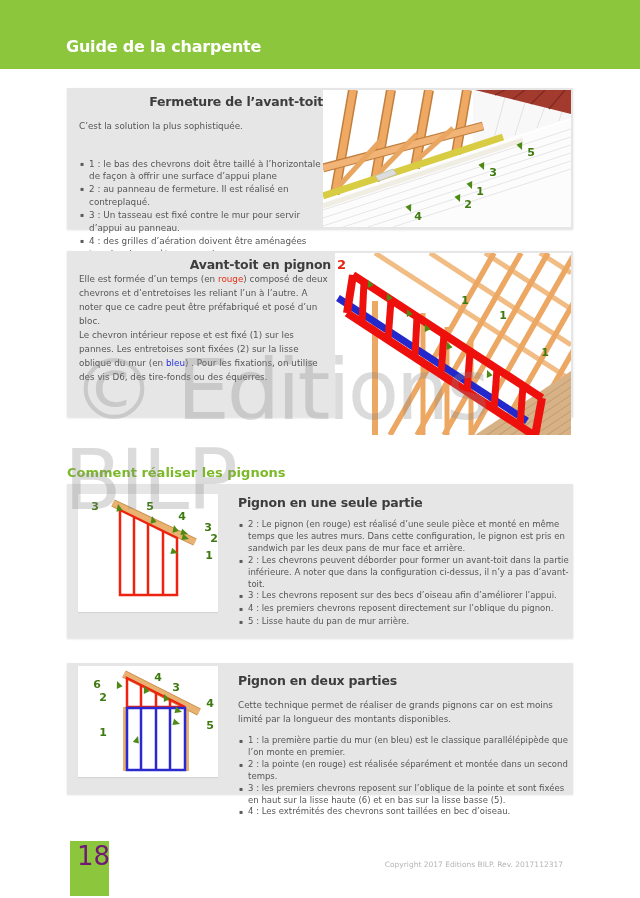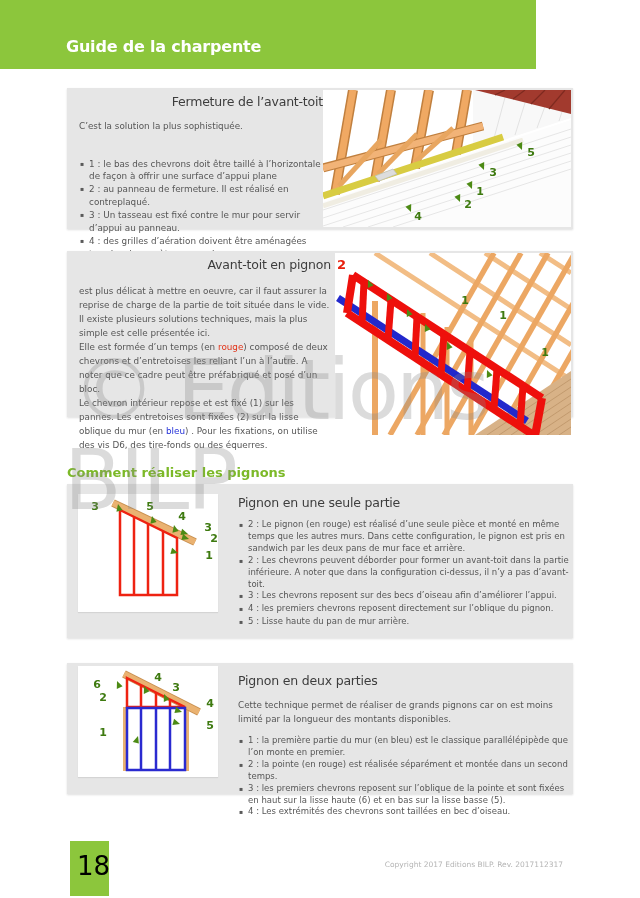--- a/index.html
+++ b/index.html
@@ -1,34 +1,34 @@
 <!DOCTYPE html>
 <html><head>
 <meta charset="utf-8">
 <style>
   html,body{margin:0;padding:0}
   body{background:#ffffff}
   .page{position:relative;width:640px;height:898px;background:#fff;overflow:hidden;
         font-family:"DejaVu Sans",sans-serif;}
   
-  .topbar{position:absolute;left:0;top:0;width:536px;height:69px;background:#8CC63C}
+  .topbar{position:absolute;left:0;top:0;width:640px;height:69px;background:#8CC63C}
   .topbar h1{position:absolute;left:66px;top:37px;margin:0;font-size:16px;letter-spacing:-0.2px;
              color:#ffffff;font-weight:bold}
   
   .gbox{position:absolute;background:#E6E6E6;box-shadow:0 1px 2px rgba(0,0,0,.13)}
   .box1{left:67px;top:88px;width:506px;height:141px}
   .box2{left:67px;top:251px;width:506px;height:166px}
   .box3{left:67px;top:484px;width:506px;height:154px}
   .box4{left:67px;top:663px;width:506px;height:131px}
   .txt{position:absolute;color:#565656}
   .box1 .txt{left:12px;top:6px;width:244px}
   .box2 .txt{left:12px;top:6px;width:252px}
   .box3 .txt{left:171px;top:11px;width:332px}
   .box4 .txt{left:171px;top:10px;width:332px}
-  .btitle{font-size:12.5px;font-weight:normal;color:#3d3d3d;letter-spacing:-0.2px;margin:0}
+  .btitle{font-size:12.5px;font-weight:bold;color:#3d3d3d;letter-spacing:-0.2px;margin:0}
   .tr{text-align:right}
   .intro{margin:11px 0 0;font-size:8.8px;line-height:13.5px}
   .box2 .txt p{margin:0;font-size:8.8px;line-height:14px}
   .box2 .txt p.first{margin-top:12px}
   .bullets{list-style:none;margin:24px 0 0;padding:0}
   .bullets li{display:flex;font-size:8.8px;line-height:12.9px;margin:0}
   .bullets li::before{content:"▪";font-size:6px;line-height:12.9px;margin:0 5px 0 1px;color:#5a5a5a;flex:none}
   .box3 .bullets li,.box4 .bullets li{font-size:8.5px;line-height:11.9px}
   .box3 .bullets,.box4 .bullets{margin-top:9px}
   
@@ -44,21 +44,21 @@
   
   .green-heading{position:absolute;left:67px;top:465px;margin:0;font-size:13px;
                  font-weight:bold;color:#7CB928}
   
   .watermark{position:absolute;left:0;top:0;width:640px;height:898px;z-index:9;pointer-events:none;
              color:#8a8a8a;opacity:.3;font-weight:normal}
   .wm1{position:absolute;left:72px;top:348px;font-size:84px;letter-spacing:-3px;line-height:1;white-space:nowrap}
   .wm2{position:absolute;left:64px;top:438px;font-size:84px;letter-spacing:-2px;line-height:1}
   
   .pagenum{position:absolute;left:70px;top:841px;width:39px;height:55px;background:#8CC63C;
-           color:#000000;font-size:26px;font-weight:normal;padding:10px 0 0 7px;box-sizing:border-box}
+           color:#701a75;font-size:26px;font-weight:normal;padding:0 0 0 7px;box-sizing:border-box}
   .copyright{position:absolute;top:860px;right:77px;font-size:7.5px;color:#b4b4b4;white-space:nowrap}
 </style>
 </head>
 <body>
 
 <div class="page">
 
   <header class="topbar">
     <h1>Guide de la charpente</h1>
   </header>
@@ -160,21 +160,20 @@
         <text class="num" x="157" y="105">1</text>
         <text class="num" x="145" y="118">2</text>
         <text class="num" x="95" y="130">4</text>
       </svg>
     </div>
   </section>
 
   <section class="gbox box2">
     <div class="txt">
       <h2 class="btitle tr">Avant-toit en pignon</h2>
-      <p class="first">est plus délicat à mettre en oeuvre, car il faut assurer la reprise de charge de la partie de toit située dans le vide. Il existe plusieurs solutions techniques, mais la plus simple est celle présentée ici.</p>
       <p><span>Elle est formée d’un temps (en </span><span style="color: rgb(226, 51, 24);">rouge</span><span>) composé de deux chevrons et d’entretoises les reliant l’un à l’autre. A noter que ce cadre peut être préfabriqué et posé d’un bloc.</span></p>
       <p><span>Le chevron intérieur repose et est fixé (1) sur les pannes. Les entretoises sont fixées (2) sur la lisse oblique du mur (en </span><span style="color: rgb(36, 49, 216);">bleu</span><span>) . Pour les fixations, on utilise des vis D6, des tire-fonds ou des équerres.</span></p>
     </div>
     <div class="illus illus2">
       <svg viewBox="0 0 236 182" width="236" height="182">
         <rect width="236" height="182" fill="#ffffff"></rect>
 
         <g stroke="#F2BD85" stroke-width="5">
           <line x1="40" y1="0" x2="236" y2="127"></line>
             <line x1="95" y1="0" x2="236" y2="92"></line>

